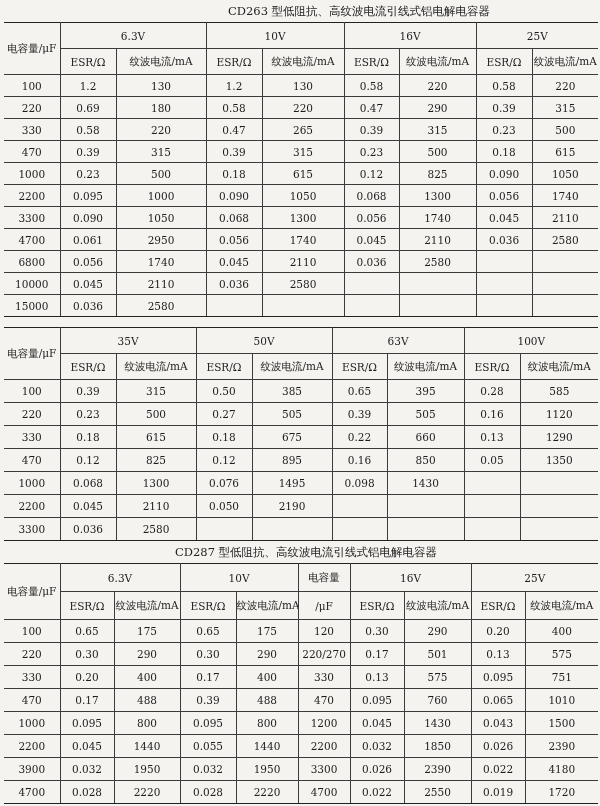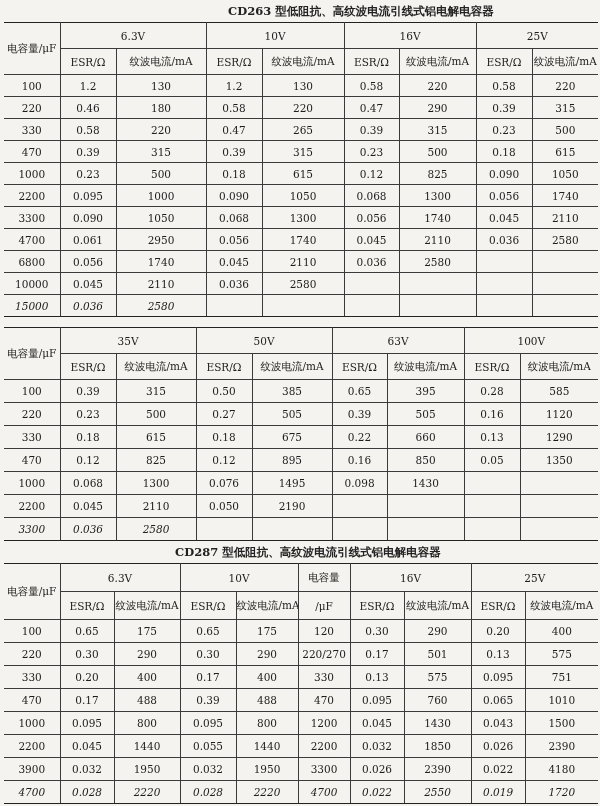--- a/index.html
+++ b/index.html
@@ -1,23 +1,23 @@
 <!DOCTYPE html>
 <html><head>
 <meta charset="utf-8">
 <style>
   html, body { margin:0; padding:0; background:#f4f3ef; }
   body { width:600px; height:806px; overflow:hidden; position:relative;
          font-family:"DejaVu Serif","Liberation Serif",serif; color:#1d1d1d; }
-  .title { position:absolute; font-size:11.5px; white-space:nowrap; color:#222;font-weight:bold; }
+  .title { position:absolute; font-size:11.5px; white-space:nowrap; color:#222; }
   table { position:absolute; border-collapse:collapse; table-layout:fixed; font-size:10.5px; }
   td, th { border:1px solid #3a3a3a; text-align:center; vertical-align:middle; padding:0;
            font-weight:normal; white-space:nowrap; overflow:hidden; }
   table tr:first-child td, table tr:first-child th { border-top:1.6px solid #222; }
-  table tr:last-child td { border-bottom:1.6px solid #222;font-style:italic; }
+  table tr:last-child td { border-bottom:1.6px solid #222; }
   table td:first-child, table th:first-child { border-left:none; }
   table td:last-child, table th:last-child { border-right:none; }
   .hdr { font-size:10.5px; }
 </style>
 </head>
 <body>
 
 <div class="title" style="left:228px;top:4px;">CD263 型低阻抗、高纹波电流引线式铝电解电容器</div>
 <table style="left:4px;top:22px;width:594px;">
   <colgroup>
@@ -57,21 +57,21 @@
         <td>130</td>
         <td>1.2</td>
         <td>130</td>
         <td>0.58</td>
         <td>220</td>
         <td>0.58</td>
         <td>220</td>
       </tr>
       <tr style="height: 22px;">
         <td>220</td>
-        <td>0.46</td>
+        <td>0.69</td>
         <td>180</td>
         <td>0.58</td>
         <td>220</td>
         <td>0.47</td>
         <td>290</td>
         <td>0.39</td>
         <td>315</td>
       </tr>
       <tr style="height: 22px;">
         <td>330</td>

